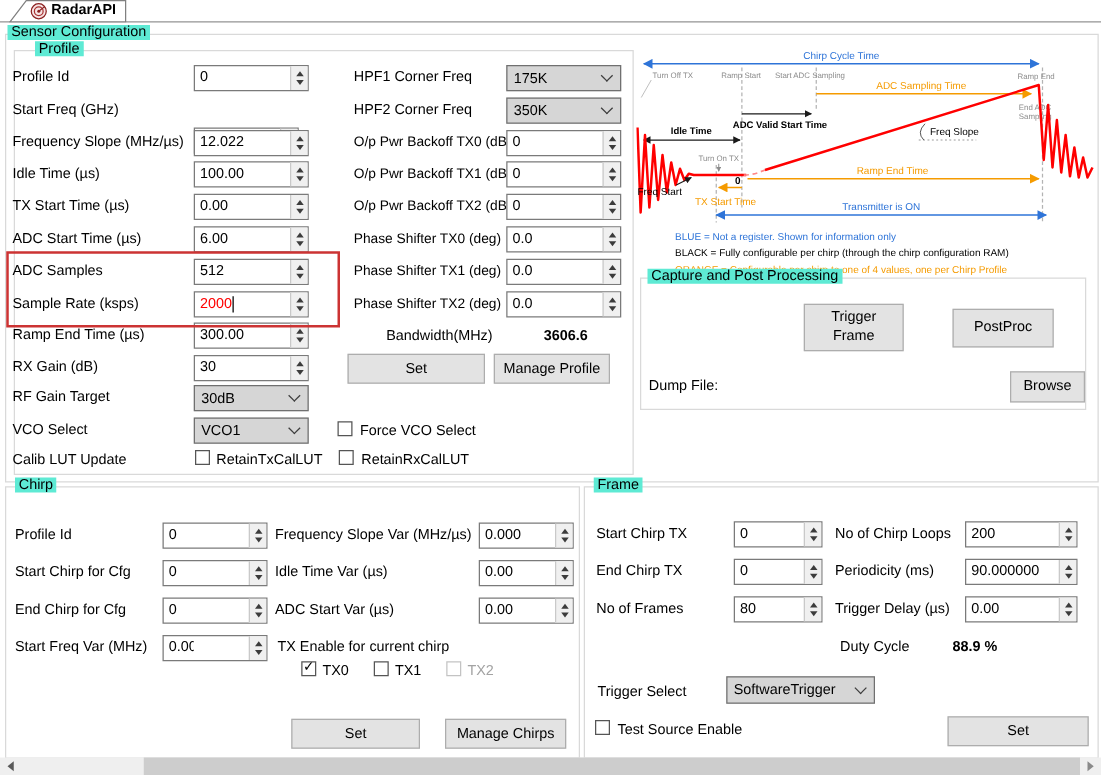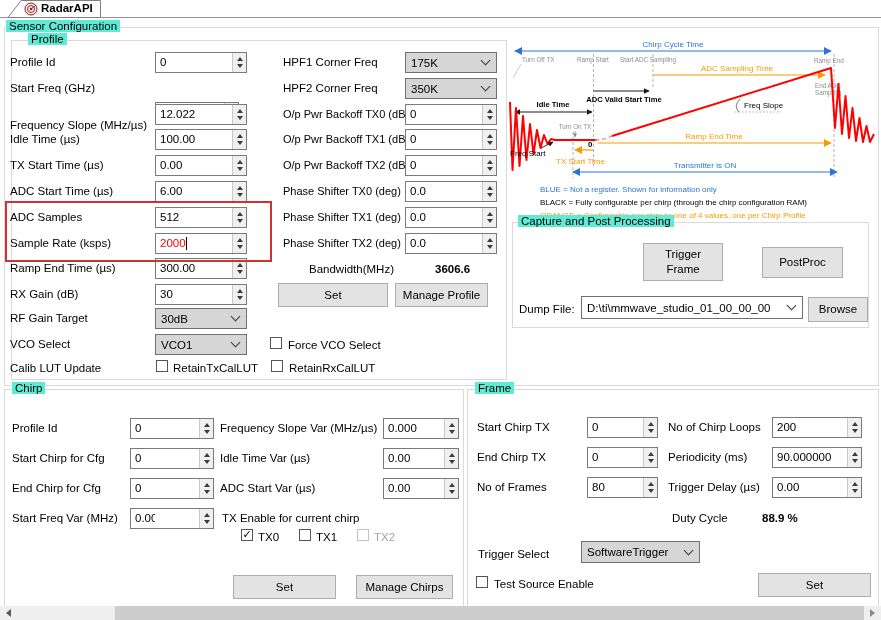--- a/index.html
+++ b/index.html
@@ -57,21 +57,21 @@
   <div class="tab-label">RadarAPI</div>
 
   <div class="grp" style="left:4px;top:27px;width:873px;height:357px;"></div>
   <div class="grp-t" style="left:6px;top:20px;">Sensor Configuration</div>
 
   <div class="grp" style="left:11px;top:40px;width:494px;height:338px;"></div>
   <div class="grp-t" style="left:28px;top:33px;">Profile</div>
 
   <div class="lbl" style="left:10px;top:55px;">Profile Id</div>
   <div class="lbl" style="left:10px;top:81px;">Start Freq (GHz)</div>
-  <div class="lbl" style="left:10px;top:107px;margin-top:11px;">Frequency Slope (MHz/µs)</div>
+  <div class="lbl" style="left:10px;top:107px;">Frequency Slope (MHz/µs)</div>
   <div class="lbl" style="left:10px;top:132px;">Idle Time (µs)</div>
   <div class="lbl" style="left:10px;top:158px;">TX Start Time (µs)</div>
   <div class="lbl" style="left:10px;top:184px;">ADC Start Time (µs)</div>
   <div class="lbl" style="left:10px;top:210px;">ADC Samples</div>
   <div class="lbl" style="left:10px;top:236px;">Sample Rate (ksps)</div>
   <div class="lbl" style="left:10px;top:261px;">Ramp End Time (µs)</div>
   <div class="lbl" style="left:10px;top:287px;">RX Gain (dB)</div>
   <div class="lbl" style="left:10px;top:311px;">RF Gain Target</div>
   <div class="lbl" style="left:10px;top:337px;">VCO Select</div>
   <div class="lbl" style="left:10px;top:361px;">Calib LUT Update</div>
@@ -299,24 +299,20 @@
     <text x="31" y="169" font-size="8" fill="#000">BLACK = Fully configurable per chirp (through the chirp configuration RAM)</text>
     <text x="31" y="182" font-size="8" fill="#f59b00">ORANGE = Configurable per chirp to one of 4 values, one per Chirp Profile</text>
   </svg>
 
   <div class="grp" style="left:512px;top:222px;width:355px;height:104px;"></div>
   <div class="grp-t" style="left:518px;top:215px;">Capture and Post Processing</div>
   <div class="btn" style="left:643px;top:243px;width:80px;height:38px;">Trigger
 Frame</div>
   <div class="btn" style="left:762px;top:247px;width:81px;height:31px;">PostProc</div>
   <div class="lbl" style="left:519px;top:302px;">Dump File:</div>
-  <div class="combo white" style="left:581px;top:296px;width:222px;height:23px;">
-      <span class="cv">D:\ti\mmwave_studio_01_00_00_00</span>
-      <span class="chev"></span>
-    </div>
   <div class="btn" style="left:808px;top:297px;width:60px;height:25px;">Browse</div>
 
   <div class="grp" style="left:4px;top:389px;width:458px;height:216px;"></div>
   <div class="grp-t" style="left:12px;top:382px;">Chirp</div>
 
   <div class="lbl" style="left:12px;top:421px;">Profile Id</div>
   <div class="lbl" style="left:12px;top:451px;">Start Chirp for Cfg</div>
   <div class="lbl" style="left:12px;top:481px;">End Chirp for Cfg</div>
   <div class="lbl" style="left:12px;top:511px;">Start Freq Var (MHz)</div>
   <div class="spin" style="left:130px;top:418px;width:84px;">

